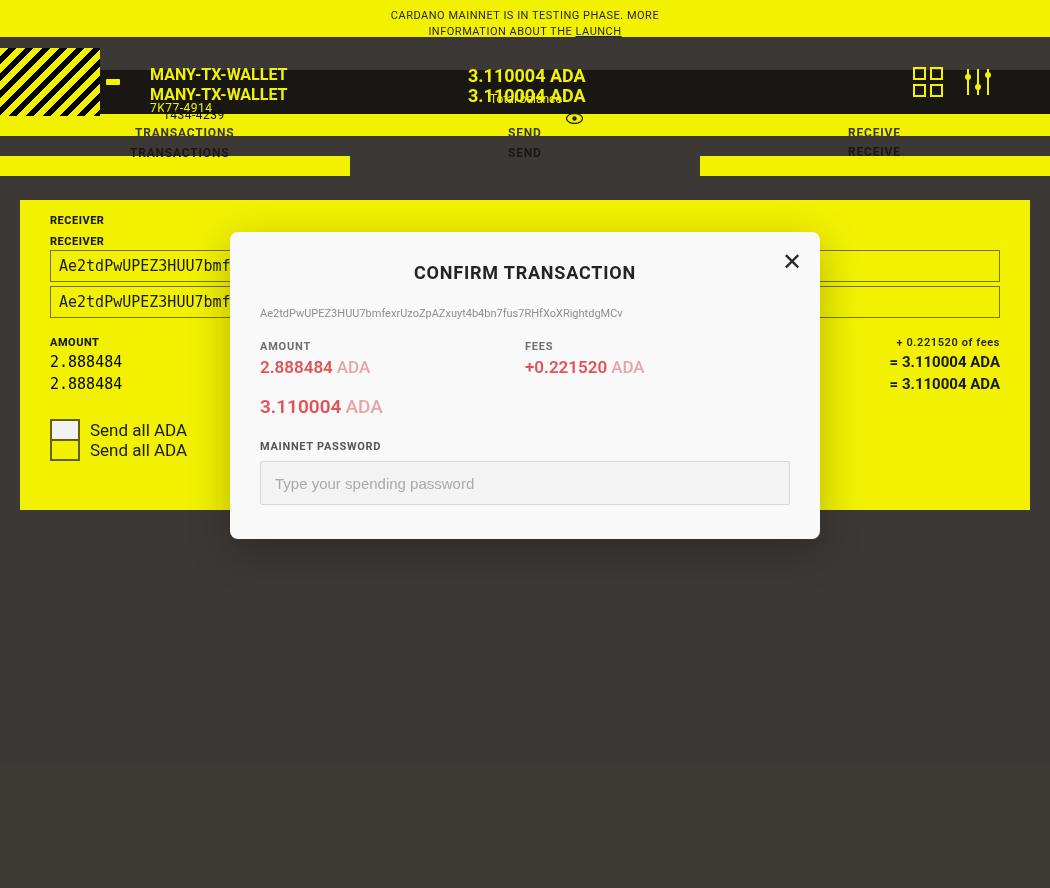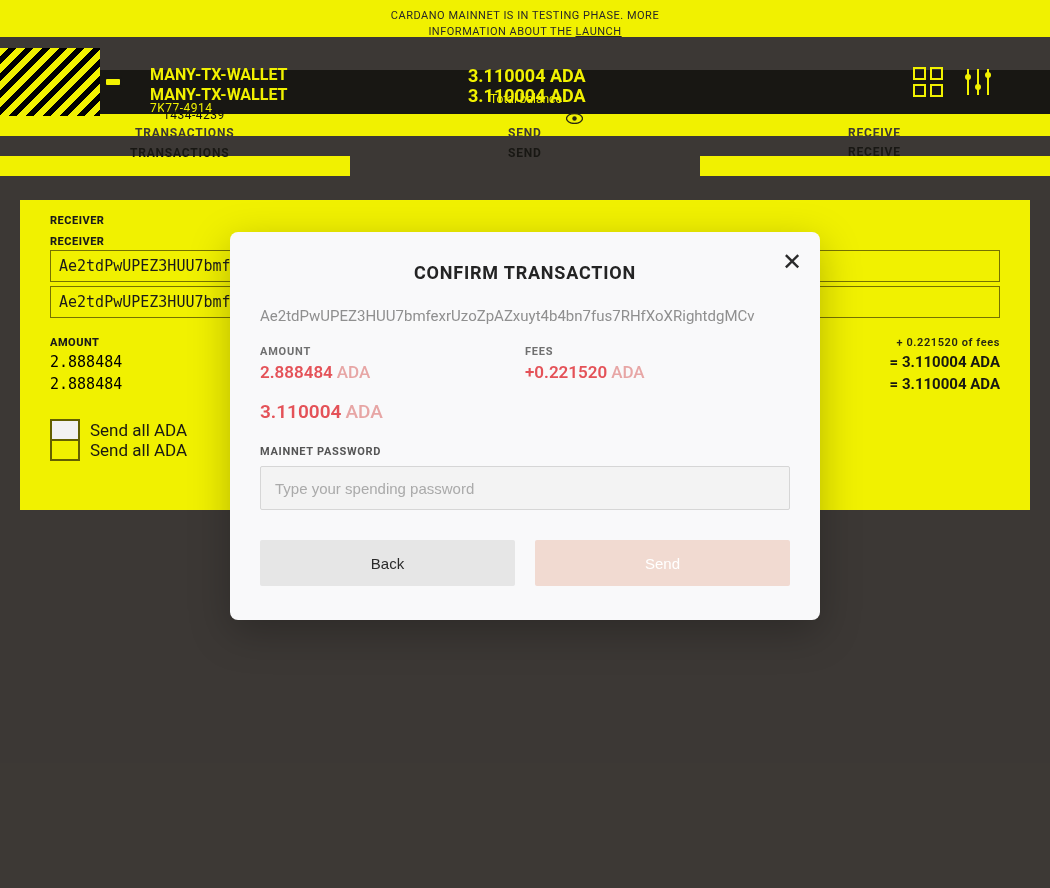--- a/index.html
+++ b/index.html
@@ -178,21 +178,21 @@
     font-size:24px; font-weight:300; line-height:1;
     cursor:pointer;
     color:#2a2a2a;
   }
   .caption {
     font-size:11px; font-weight:700; letter-spacing:.8px;
     color:#6f6f6f;
     margin-bottom:4px;
   }
   .addr {
-    font-size:15px;
+    font-size:11px;
     color:#8f8f8f;
     word-break: break-all;
     margin-bottom:20px;
   }
   .pair { display:flex; gap:0; margin-bottom:18px;}
   .pair > div { flex:1; }
   .val {
     font-size:17px; font-weight:600;
     color:var(--red);
   }
@@ -333,17 +333,13 @@
 
   <div class="total">
     <div class="val" style="font-size:19px;">
       <span>3.110004</span><span class="unit">ADA</span>
     </div>
   </div>
 
   <div class="pwlabel">MAINNET PASSWORD</div>
   <input type="password" class="pwinput" placeholder="Type your spending password" style="">
 
-  <div class="btnrow">
-    <button class="btn back">Back</button>
-    <button class="btn send">Send</button>
-  </div>
 </div>
 
 </body></html>

